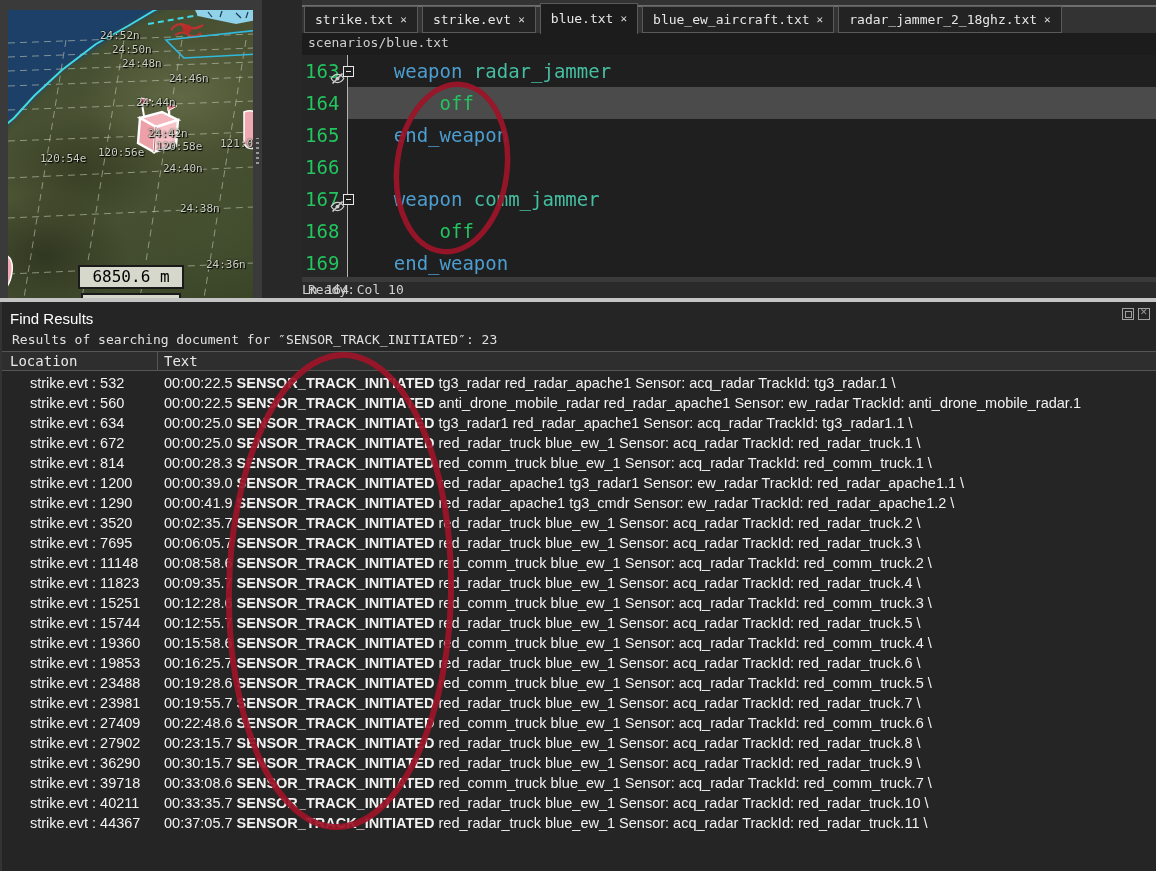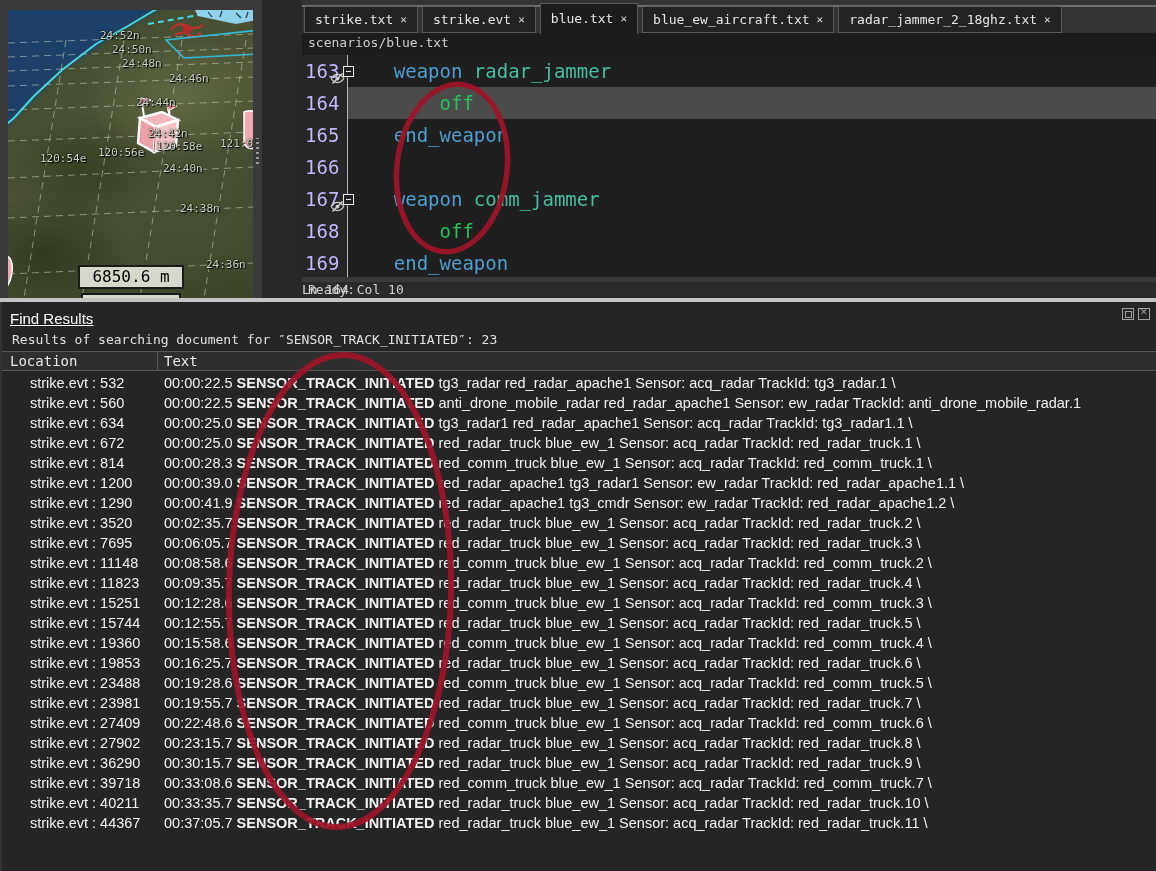--- a/index.html
+++ b/index.html
@@ -42,21 +42,21 @@
   #breadcrumb{position:absolute;left:6px;top:2px;font-family:"DejaVu Sans Mono",monospace;
     font-size:13px;color:#cfcfcf;}
   .winicons{position:absolute;right:4px;top:4px;display:flex;gap:4px;}
   .winicon{width:12px;height:12px;border:1px solid #a0a0a0;box-sizing:border-box;position:relative;background:transparent;}
   .winicon.float::after{content:"";position:absolute;left:2px;top:2px;width:5px;height:5px;border:1px solid #a0a0a0;}
   .winicon.close::after{content:"✕";position:absolute;left:1px;top:-2px;font-size:9px;color:#a0a0a0;}
 
   #code-area{position:absolute;left:0;top:55px;width:892px;height:222px;background:#1f1f1f;overflow:hidden;}
   .code-row{display:flex;height:32px;position:relative;}
   .gutter-cell{width:46px;min-width:46px;background:#262626;border-right:1px solid #b5b5b5;
-    color:#c4b5fd;font-family:"DejaVu Sans Mono",monospace;font-size:19px;line-height:32px;
+    color:#22c55e;font-family:"DejaVu Sans Mono",monospace;font-size:19px;line-height:32px;
     padding-left:3px;box-sizing:border-box;position:relative;}
   .code-cell{flex:1;font-family:"DejaVu Sans Mono",monospace;font-size:19px;line-height:32px;
     white-space:pre;color:#d8d8cc;margin-right:10px;}
   .code-row.current .code-cell{background:#4b4b4b;}
   .tok-kw{color:#4d9ed0;}
   .tok-type{color:#45bfa2;}
   .tok-plain{color:#22c55e;}
   .eye-icon{position:absolute;left:28px;top:8px;width:15px;height:15px;z-index:3;}
   .fold-box{position:absolute;left:41px;top:11px;width:11px;height:11px;border:1px solid #e8e8e8;
     background:#1f1f1f;box-sizing:border-box;z-index:3;}
@@ -72,21 +72,21 @@
   #status-pos{position:absolute;left:0;top:0;width:100%;text-align:left;}
 
   
   #h-splitter{position:absolute;left:0;top:298px;width:1156px;height:4px;background:#c4c4c4;}
   #h-grip{position:absolute;left:560px;top:305px;width:36px;height:3px;
     background:repeating-linear-gradient(90deg,#9a9a9a 0 2px,transparent 2px 5px);}
 
   
   #find-panel{position:absolute;left:0;top:302px;width:1156px;height:569px;background:#252525;
     border-left:2px solid #333;box-sizing:border-box;overflow:hidden;}
-  #find-title{position:absolute;left:8px;top:8px;font-size:15px;color:#fff;text-decoration:underline;}
+  #find-title{position:absolute;left:8px;top:8px;font-size:15px;color:#fff;}
   #find-summary{position:absolute;left:10px;top:30px;font-family:"DejaVu Sans Mono",monospace;
     font-size:13px;color:#e0e0e0;white-space:pre;}
   #results-header{position:absolute;left:0;top:49px;width:1156px;height:20px;background:#2e2e2e;
     border-top:1px solid #555;border-bottom:1px solid #555;box-sizing:border-box;
     font-family:"DejaVu Sans Mono",monospace;font-size:14px;color:#e8e8e8;}
   #col-location{position:absolute;left:8px;top:1px;}
   #col-text{position:absolute;left:162px;top:1px;}
   #col-divider{position:absolute;left:155px;top:0;width:1px;height:18px;background:#555;}
   #result-rows{position:absolute;left:0;top:71px;width:1156px;}
   .result-row{display:flex;height:20px;line-height:20px;font-size:14.5px;color:#f2f2f2;white-space:nowrap;}

